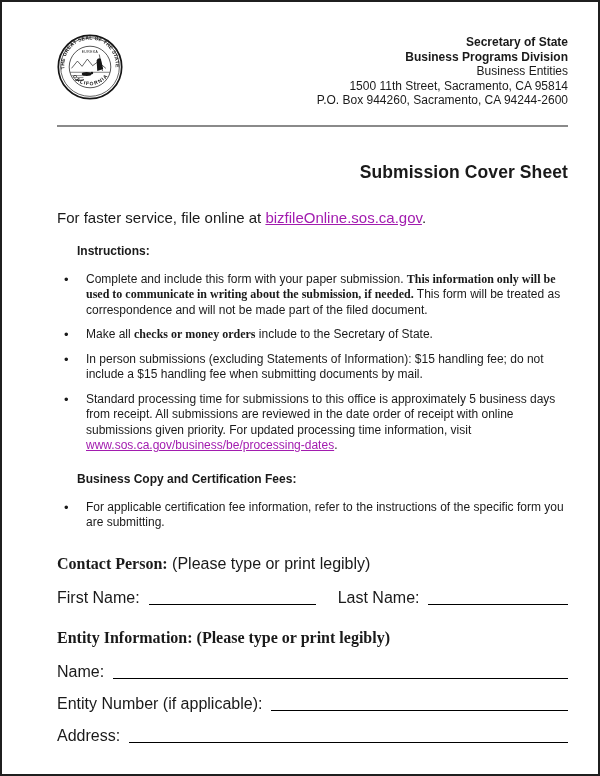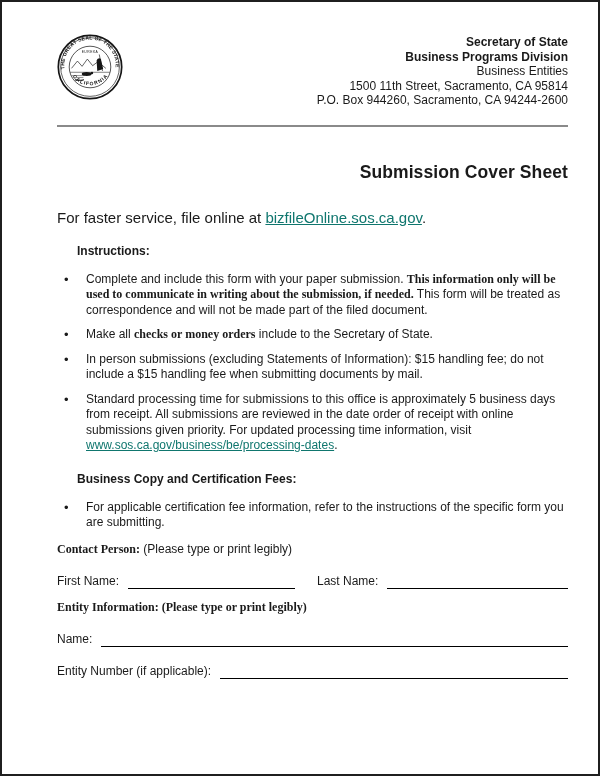--- a/index.html
+++ b/index.html
@@ -25,37 +25,37 @@
     border: 0; border-top: 2px solid #8a8a8a;
     margin-top: 17px;
   }
   
   .doc-title {
     text-align: right; font-size: 17.5px; font-weight: bold;
     margin-top: 35px; letter-spacing: 0.1px;
   }
   
   .intro { font-size: 15px; margin-top: 26px; }
-  a.link { color: #0f766e; text-decoration: underline; cursor: pointer; }
+  a.link { color: #a21caf; text-decoration: underline; cursor: pointer; }
   
   .section-heading { font-size: 12px; font-weight: bold; margin-top: 18px; padding-left: 20px; }
   ul.bullets { list-style: none; margin-top: 5px; }
   ul.bullets li {
     position: relative; padding-left: 29px; font-size: 12px;
     line-height: 15.5px; margin-top: 9px;
   }
   ul.bullets li::before {
     content: "\2022"; position: absolute; left: 7px; top: 0;
     font-size: 13px;
   }
   .b { font-weight: bold; font-family: Liberation Serif, serif; }
   
-  .sub-heading { font-size: 12px; margin-top: 11px; }
+  .sub-heading { font-size: 16px; margin-top: 24px; }
   .sub-heading .b { font-weight: bold; }
-  .field-row { display: flex; align-items: flex-end; margin-top: 17px; font-size: 12px; }
+  .field-row { display: flex; align-items: flex-end; margin-top: 17px; font-size: 16px; }
   .field-label { white-space: nowrap; line-height: 15px; }
   .fill-line {
     border-bottom: 1px solid #000; height: 15px; margin-left: 9px;
     display: inline-block;
   }
   .w-first { width: 167px; }
   .w-phone { width: 147px; }
   .grow { flex: 1; }
   .label-gap { margin-left: 22px; }
 </style>
@@ -135,14 +135,18 @@
   <div class="field-row">
     <span class="field-label">Name:</span>
     <span class="fill-line grow"></span>
   </div>
 
   <div class="field-row">
     <span class="field-label">Entity Number (if applicable):</span>
     <span class="fill-line grow"></span>
   </div>
 
+  <div class="field-row">
+    <span class="field-label">Address:</span>
+    <span class="fill-line grow"></span>
+  </div>
 
 </div>
 
 </body></html>

